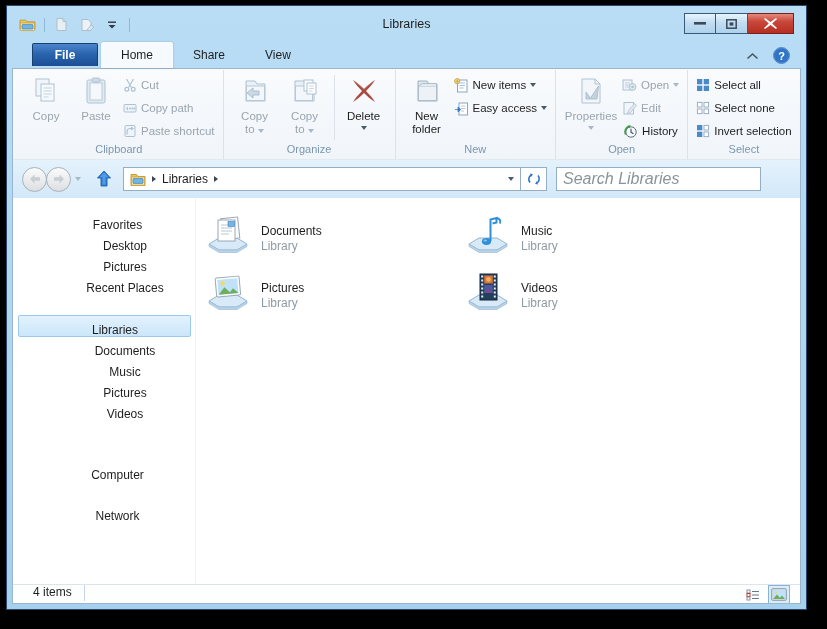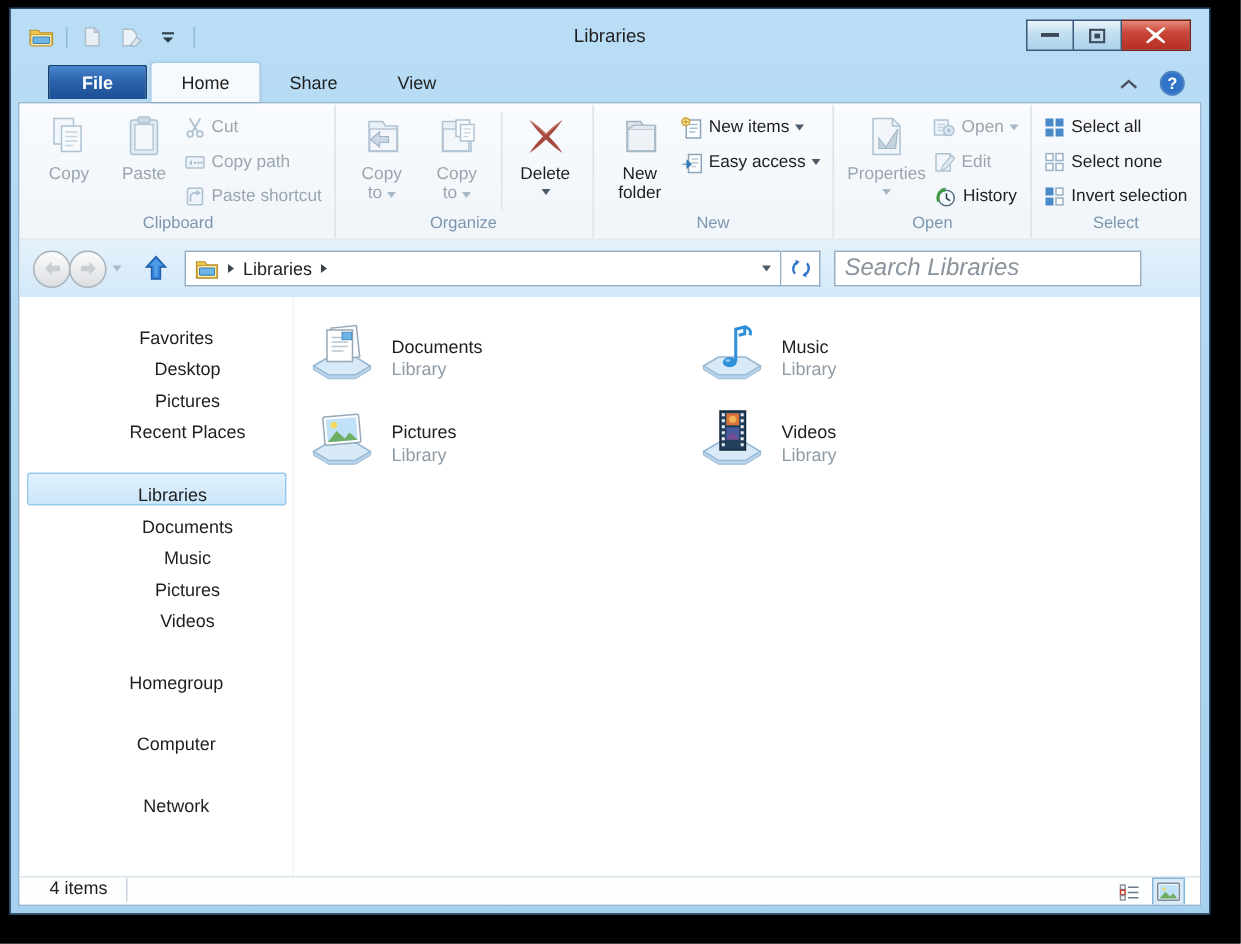--- a/index.html
+++ b/index.html
@@ -529,29 +529,20 @@
                 <rect x="10.6" y="9.8" width="1.5" height="1.5"></rect>
             </g>
             <rect x="4.2" y="2.2" width="5.6" height="4.3" fill="#d87a3a"></rect>
             <rect x="4.2" y="7.4" width="5.6" height="4.3" fill="#4a86c8"></rect>
           </svg>
           <span>Videos</span>
         </div>
 
         <div class="nav-gap"></div>
 
-        <div class="nav-item">
-          <svg width="16" height="15" viewBox="0 0 16 15">
-            <circle cx="5" cy="5.5" r="3" fill="#4a86c8" stroke="#2d5f96" stroke-width="0.6"></circle>
-            <circle cx="10.8" cy="4.6" r="2.4" fill="#58a84e" stroke="#3a7a34" stroke-width="0.6"></circle>
-            <circle cx="7.6" cy="10" r="3.2" fill="#3a79c8" stroke="#2d5f96" stroke-width="0.6"></circle>
-            <circle cx="12" cy="10.4" r="2.4" fill="#e0912e" stroke="#a8691c" stroke-width="0.6"></circle>
-          </svg>
-          <span>Homegroup</span>
-        </div>
 
         <div class="nav-gap"></div>
 
         <div class="nav-item">
           <svg width="16" height="14" viewBox="0 0 16 14">
             <rect x="3" y="1" width="12" height="9" rx="0.8" fill="#d5dde4" stroke="#5a6b7a"></rect>
             <rect x="4.2" y="2.2" width="9.6" height="6.6" fill="#3a79c8"></rect>
             <path d="M1.5 5v7h7" fill="none" stroke="#5a6b7a"></path>
             <rect x="1" y="10.5" width="6" height="2.5" fill="#c3ccd4" stroke="#5a6b7a" stroke-width="0.7"></rect>
           </svg>

